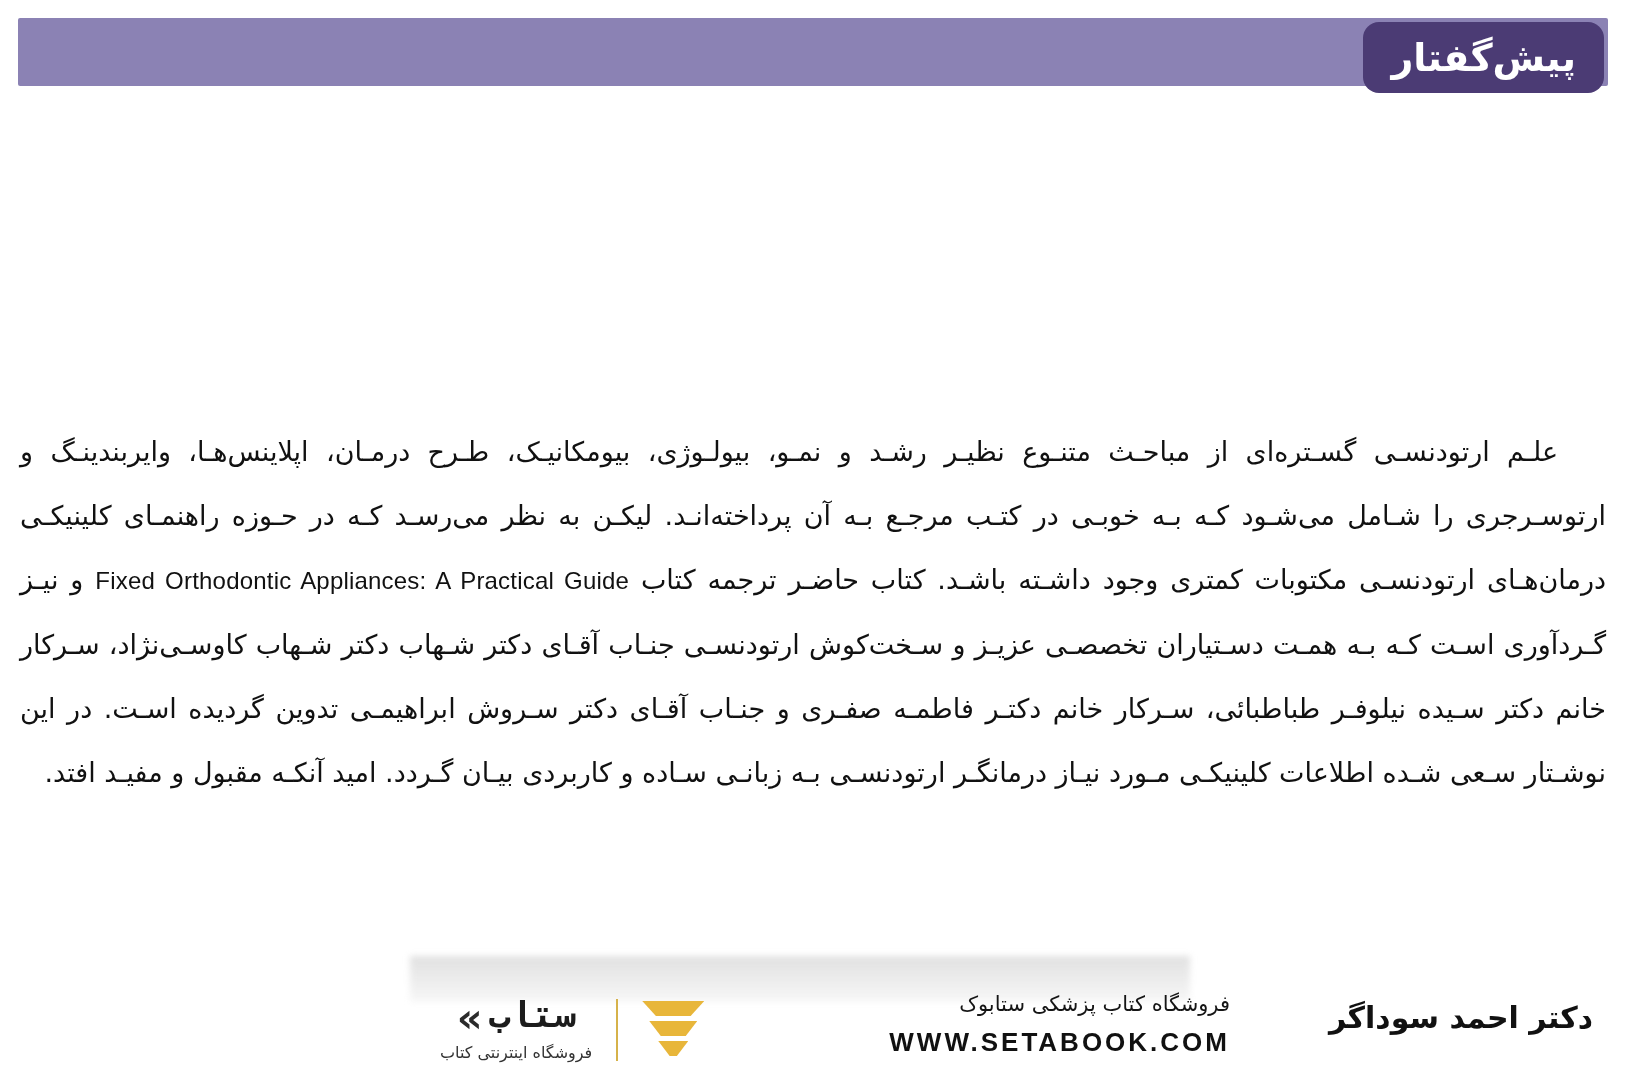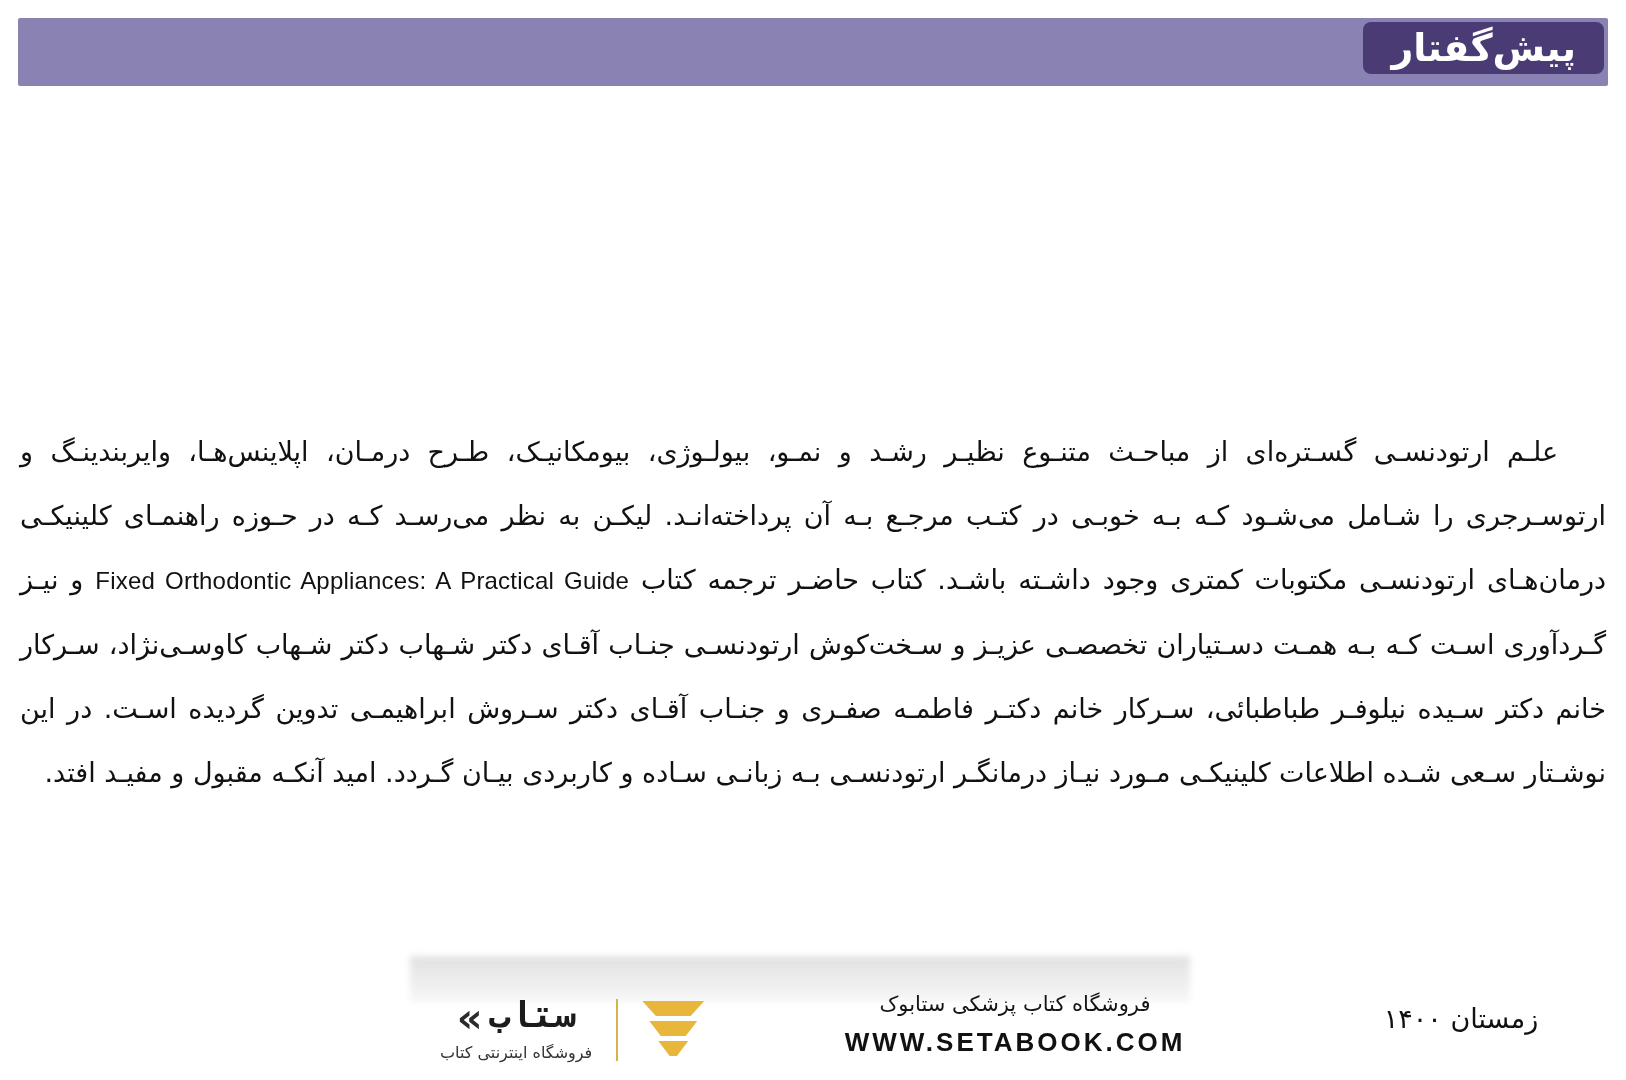--- a/index.html
+++ b/index.html
@@ -22,24 +22,24 @@
     left: 18px;
     right: 18px;
     height: 68px;
     background: #8b82b4;
     border-radius: 2px;
   }
   .header-tab {
     position: absolute;
     top: 22px;
     right: 22px;
-    height: 52px;
+    height: 71px;
     min-width: 230px;
     background: #4b3b74;
-    border-radius: 8px;
+    border-radius: 16px;
     display: flex;
     align-items: center;
     justify-content: center;
     padding: 0 28px;
     box-sizing: border-box;
   }
   .header-tab-text {
     color: #ffffff;
     font-size: 38px;
     font-weight: bold;
@@ -171,21 +171,21 @@
     background: #e8b63a;
   }
   .logo-mark .bar.b1 { top: 0; clip-path: polygon(0 0, 100% 0, 78% 100%, 22% 100%); }
   .logo-mark .bar.b2 { top: 20px; left: 7px; width: 48px; clip-path: polygon(0 0, 100% 0, 76% 100%, 24% 100%); }
   .logo-mark .bar.b3 { top: 40px; left: 16px; width: 30px; clip-path: polygon(0 0, 100% 0, 62% 100%, 38% 100%); }
 
   .footer-text {
     position: absolute;
     left: 800px;
     bottom: 22px;
-    text-align: center;
+    text-align: right;
     direction: rtl;
     width: 430px;
   }
   .footer-fa {
     font-size: 21px;
     color: #151515;
     line-height: 1.4;
   }
   .footer-url {
     font-family: "Liberation Sans", sans-serif;
@@ -203,21 +203,21 @@
 <div class="header-band"></div>
 <div class="header-tab">
   <span class="header-tab-text">پیش‌گفتار</span>
 </div>
 
 <div class="content">
   <p class="para"><span>علـم ارتودنسـی گسـتره‌ای از مباحـث متنـوع نظیـر رشـد و نمـو، بیولـوژی، بیومکانیـک، طـرح درمـان، اپلاینس‌هـا، وایربندینـگ و ارتوسـرجری را شـامل می‌شـود کـه بـه خوبـی در کتـب مرجـع بـه آن پرداخته‌انـد. لیکـن به نظر می‌رسـد کـه در حـوزه راهنمـای کلینیکـی درمان‌هـای ارتودنسـی مکتوبات کمتری وجود داشـته باشـد. کتاب حاضـر ترجمه کتاب </span><span class="latin">Fixed Orthodontic Appliances: A Practical Guide</span><span> و نیـز گـردآوری اسـت کـه بـه همـت دسـتیاران تخصصـی عزیـز و سـخت‌کوش ارتودنسـی جنـاب آقـای دکتر شـهاب دکتر شـهاب کاوسـی‌نژاد، سـرکار خانم دکتر سـیده نیلوفـر طباطبائی، سـرکار خانم دکتـر فاطمـه صفـری و جنـاب آقـای دکتر سـروش ابراهیمـی تدوین گردیده اسـت. در این نوشـتار سـعی شـده اطلاعات کلینیکـی مـورد نیـاز درمانگـر ارتودنسـی بـه زبانـی سـاده و کاربردی بیـان گـردد. امید آنکـه مقبول و مفیـد افتد.</span></p>
 </div>
 
 <div class="signature">
-  <div class="sign-date">زمستان ۱۴۰۰</div>
+  <div class="sign-name">دکتر احمد سوداگر</div>
 </div>
 
 <div class="footer">
   <div class="smudge"></div>
 
   <div class="logo-group">
     <div class="logo-seta">
       <div class="logo-seta-main">
         <span class="logo-chev">«</span>
         <span class="logo-seta-word">ستاب</span>

